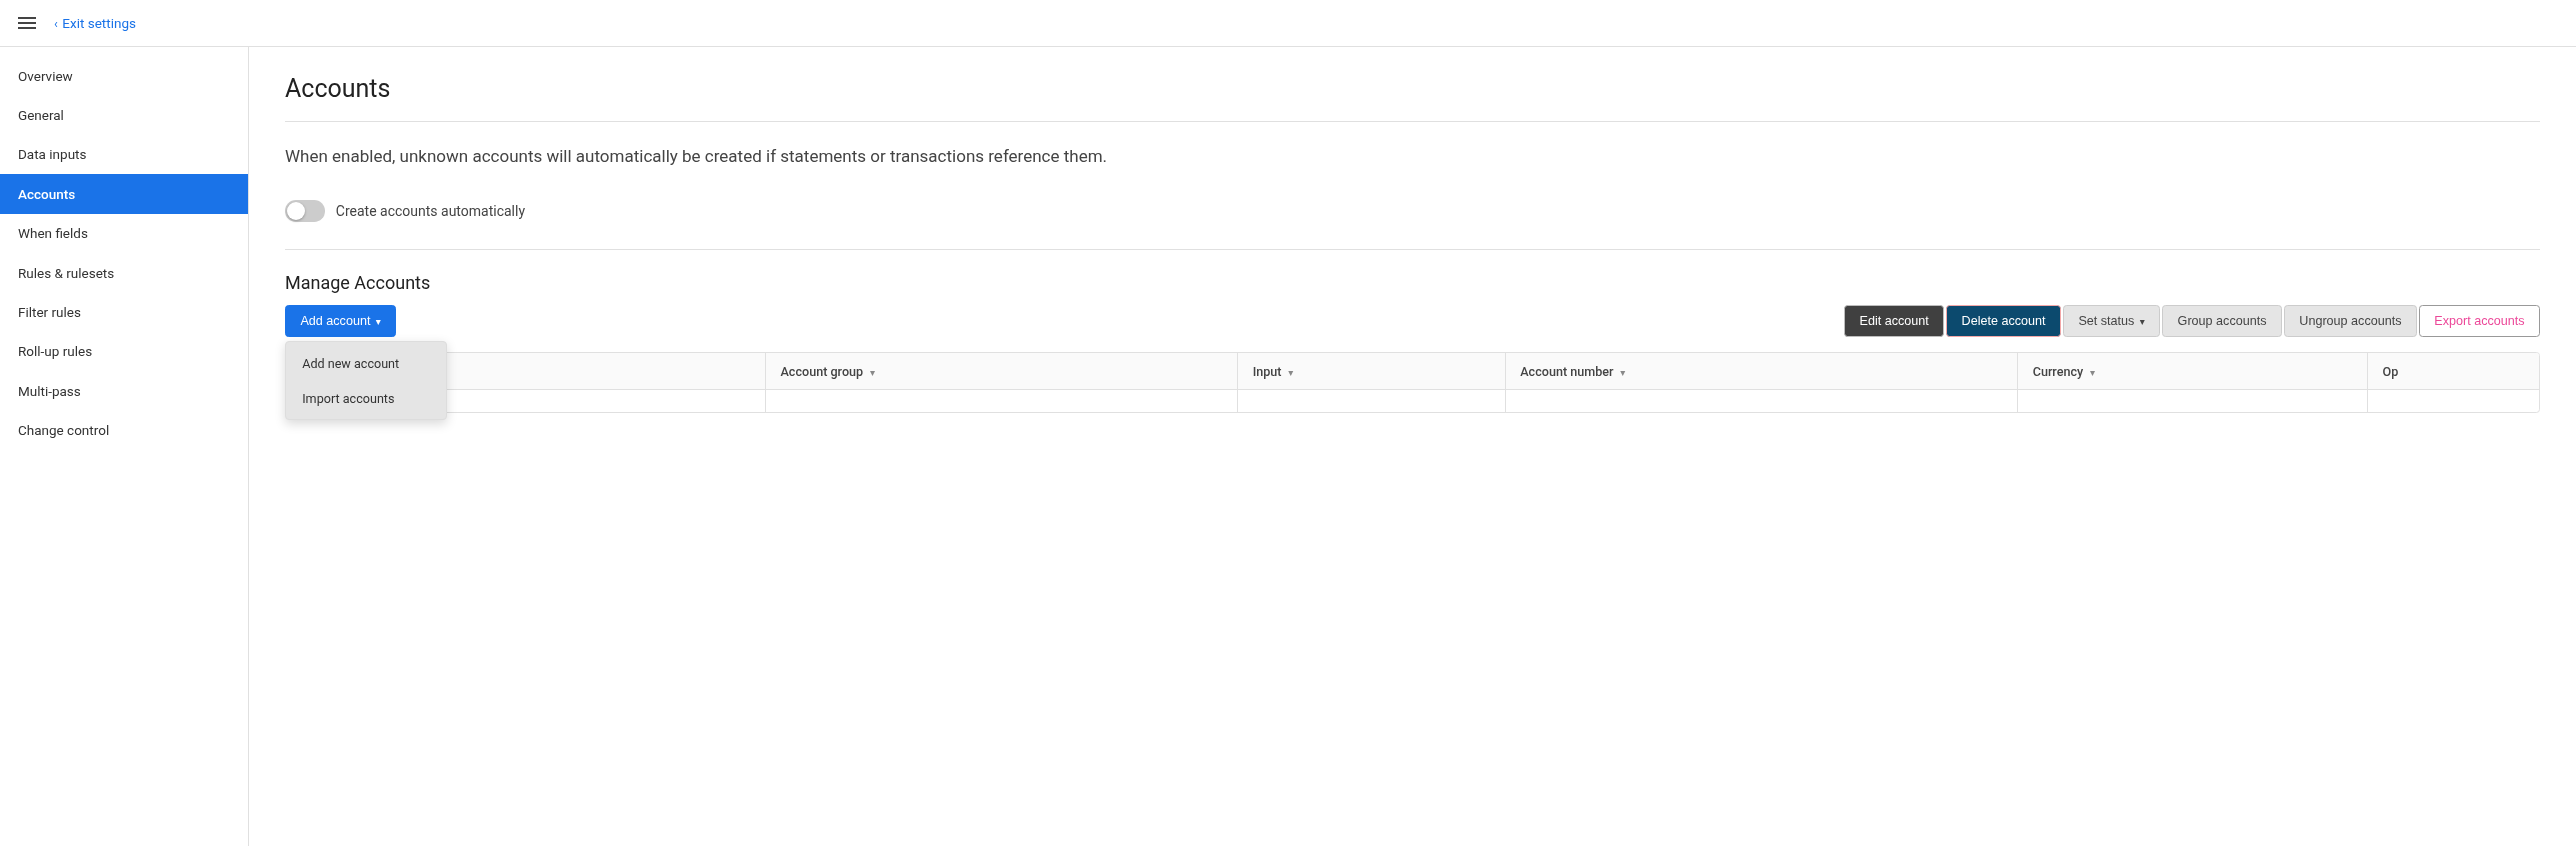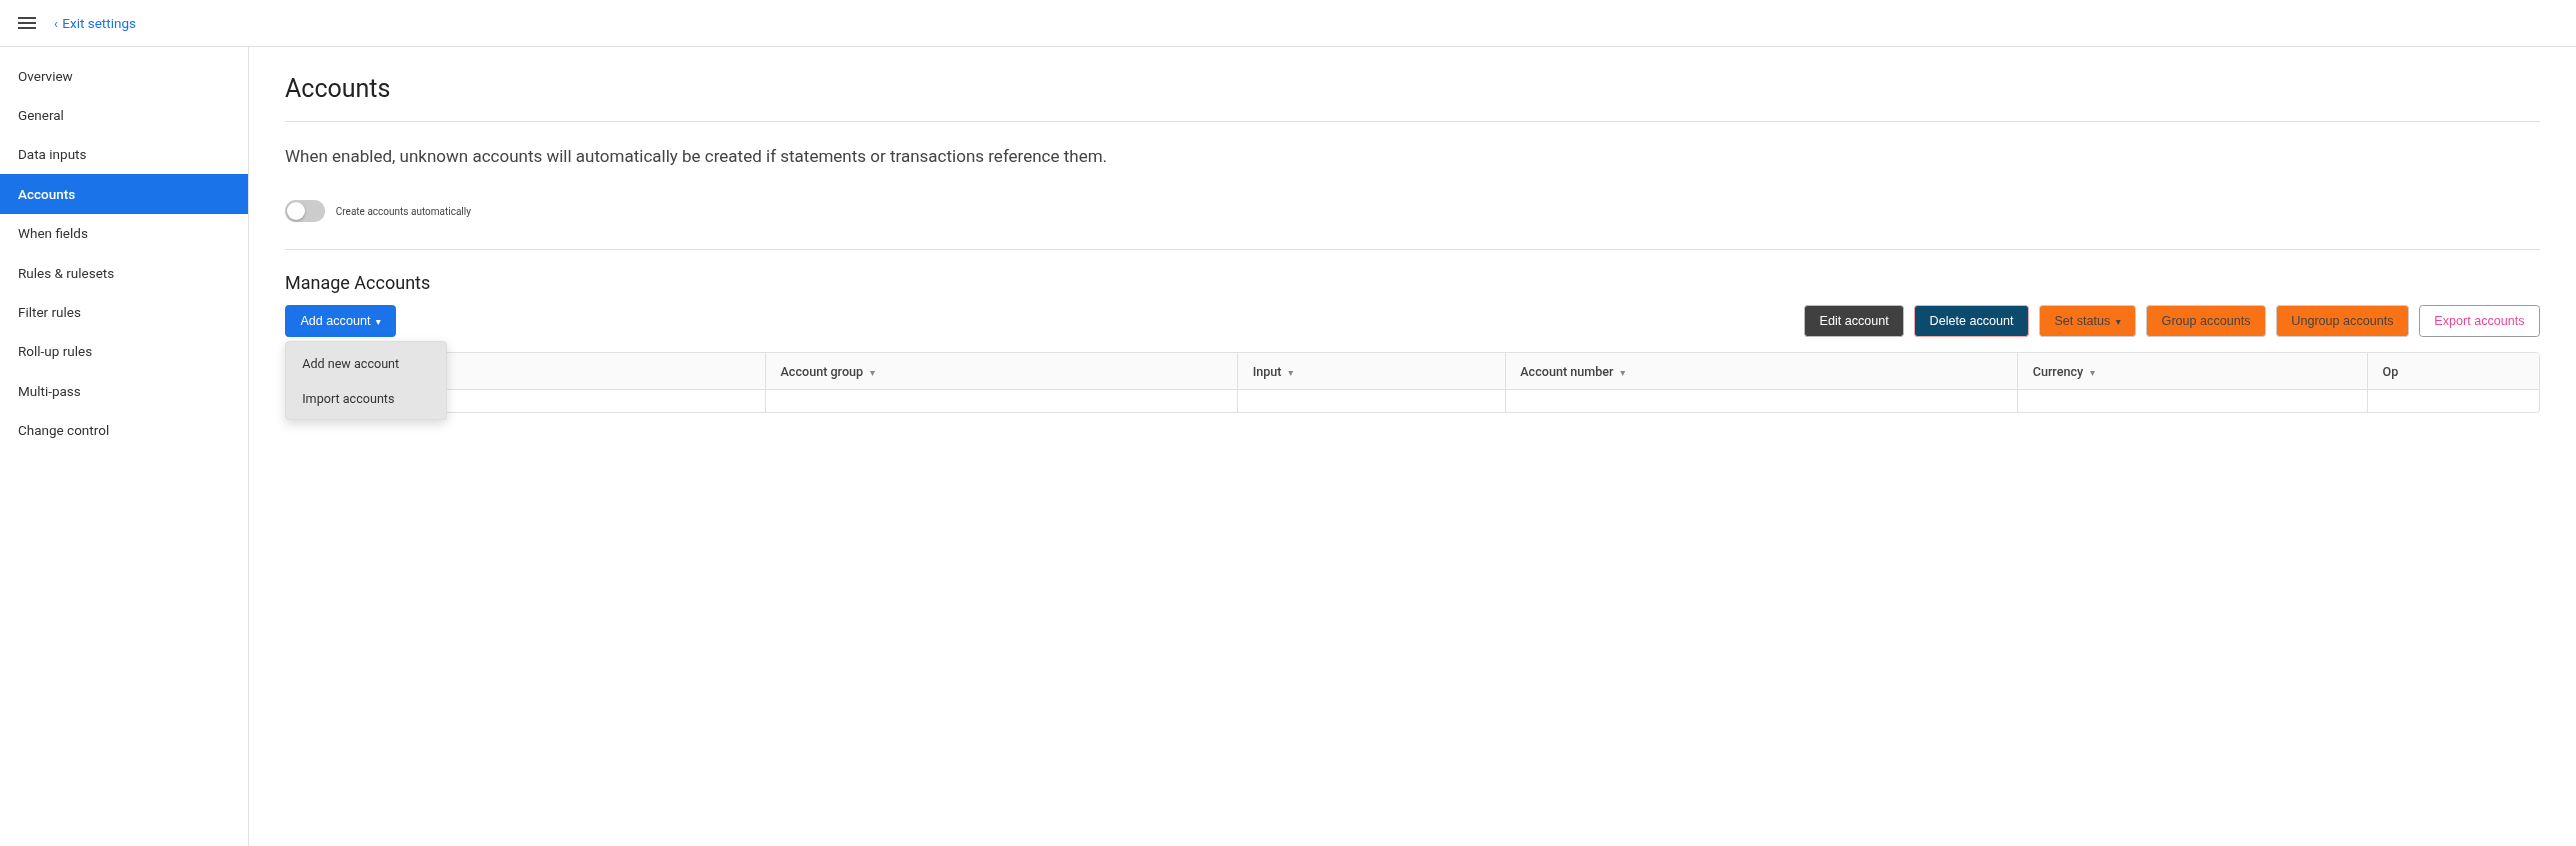--- a/index.html
+++ b/index.html
@@ -108,31 +108,31 @@
       position: absolute;
       width: 18px;
       height: 18px;
       background: #fff;
       border-radius: 50%;
       top: 1.8px;
       left: 1.8px;
       transition: left 0.2s;
       box-shadow: 0 0.9px 2.7px rgba(0,0,0,0.3);
     }
-    .toggle-label { font-size: 10px; color: #444; }
+    .toggle-label { font-size: 14px; color: #444; }
 
     
     .manage-section {
       margin-top: 9px;
     }
 
     .toolbar {
       display: flex;
       align-items: center;
-      gap: 10px;
+      gap: 2px;
       margin-bottom: 14.4px;
       flex-wrap: wrap;
       position: relative;
     }
 
     
     .btn {
       padding: 8.1px 14.4px;
       font-size: 12.6px;
       border-radius: 3.6px;
@@ -155,21 +155,21 @@
       cursor: default;
       margin-left: 16px;
     }
     .btn-danger-disabled {
       background: #0c4a6e;
       color: #fff;
       border-color: #f4a7a7;
       cursor: default;
     }
     .btn-outline {
-      background: #f97316;
+      background: #e5e5e5;
       color: #444;
       border: 0.9px solid #ccc;
       justify-content: flex-end;
     }
     .btn-outline-active {
       background: #fff;
       color: #ec4899;
       border: 0.9px solid #999;
     }
     .btn-dropdown-arrow { font-size: 10px; }

